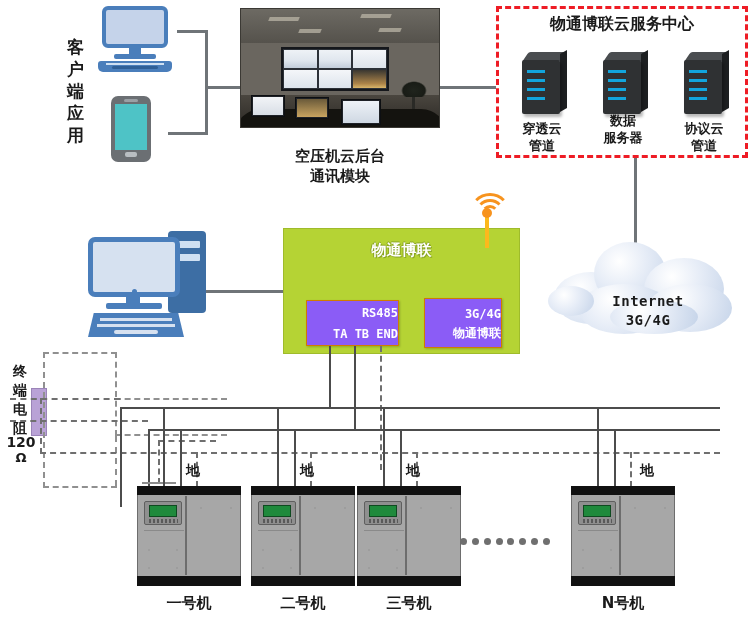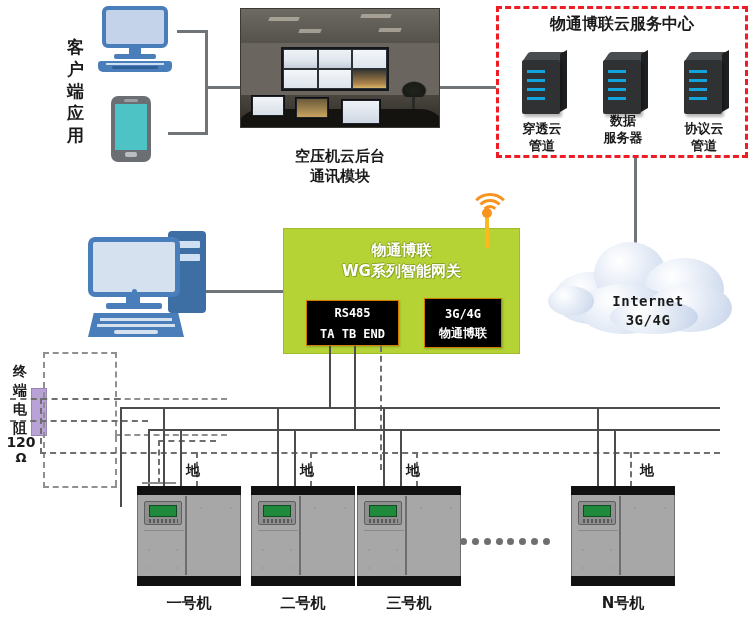--- a/index.html
+++ b/index.html
@@ -99,22 +99,22 @@
   #pc .kl1{position:absolute;left:12px;top:93px;width:72px;height:3px;background:#d6e1f0;}
   #pc .kl2{position:absolute;left:9px;top:99px;width:78px;height:3px;background:#d6e1f0;}
   #pc .kl3{position:absolute;left:26px;top:105px;width:44px;height:4px;background:#d6e1f0;border-radius:2px;}
 
   
   #gateway{left:283px;top:228px;width:237px;height:126px;background:#b5d334;
      border:1px solid #9fbb2b;box-sizing:border-box;}
   #gw-title{left:283px;top:240px;width:237px;text-align:center;color:#ffffff;
      font-size:15px;line-height:21px;font-weight:bold;
      text-shadow:1px 1px 0 #8aa524,-1px 0 0 #8aa524,0 -1px 0 #8aa524;}
-  .gwbox{position:absolute;background:#000000;border:1px solid #d07c00;
-     box-sizing:border-box;color:#fff;text-align:center;font-weight:bold;
+  .gwbox{position:absolute;background:#8b5cf6;border:1px solid #d07c00;
+     box-sizing:border-box;color:#fff;text-align:right;font-weight:bold;
      box-shadow:1px 1px 2px rgba(0,0,0,.2);}
   #gwbox-rs485{left:306px;top:300px;width:93px;height:46px;}
   #gwbox-rs485 .l1{font-size:12px;margin-top:5px;}
   #gwbox-rs485 .l2{font-size:12px;margin-top:7px;}
   #gwbox-4g{left:424px;top:298px;width:78px;height:50px;}
   #gwbox-4g .l1{font-size:12px;margin-top:8px;}
   #gwbox-4g .l2{font-size:12px;margin-top:4px;}
 
   
   #antenna{left:464px;top:192px;width:46px;height:40px;}
@@ -305,21 +305,20 @@
   <div class="kbd"></div>
     <div class="kl1"></div>
     <div class="kl2"></div>
     <div class="kl3"></div>
 </div>
 <div class="abs wire wire-h" style="left:206px;top:290px;width:78px;"></div>
 
 <div class="abs" id="gateway"></div>
 <div class="abs cn" id="gw-title">
   <div>物通博联</div>
-  <div>WG系列智能网关</div>
 </div>
 
 <div class="gwbox mono" id="gwbox-rs485">
   <div class="l1">RS485</div>
   <div class="l2">TA TB END</div>
 </div>
 <div class="gwbox" id="gwbox-4g">
   <div class="l1 mono">3G/4G</div>
   <div class="l2 cn">物通博联</div>
 </div>

